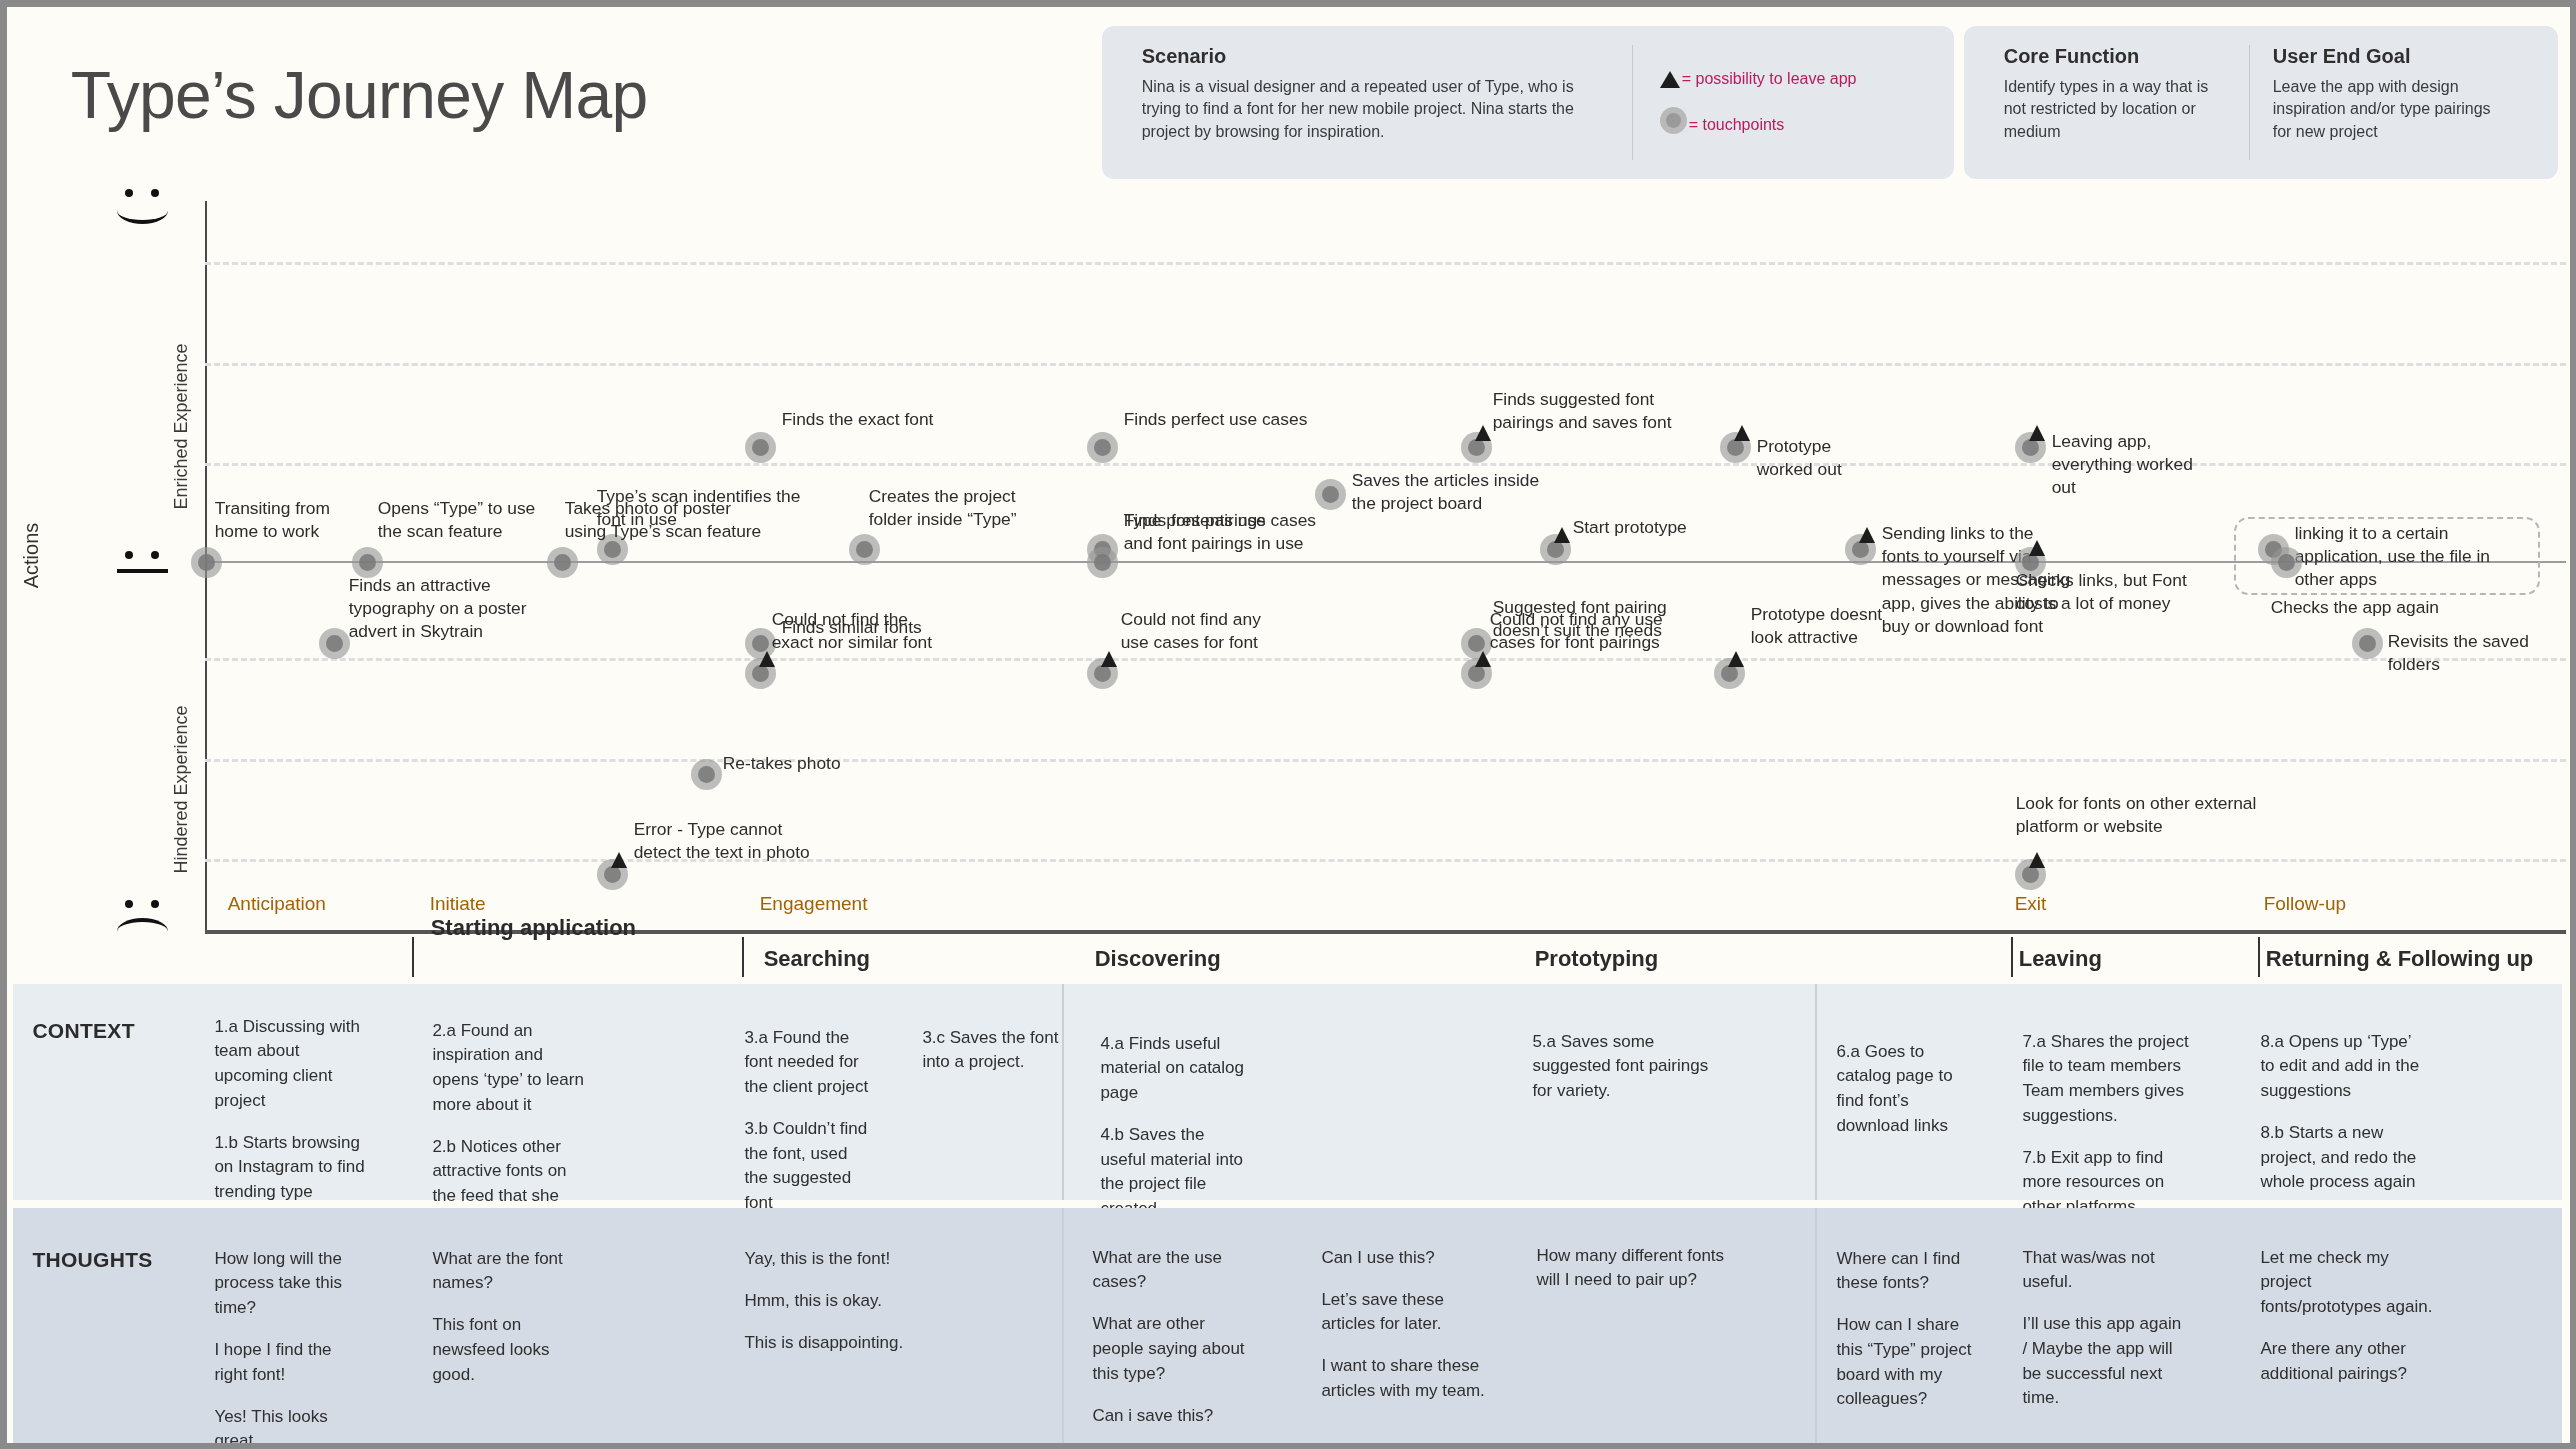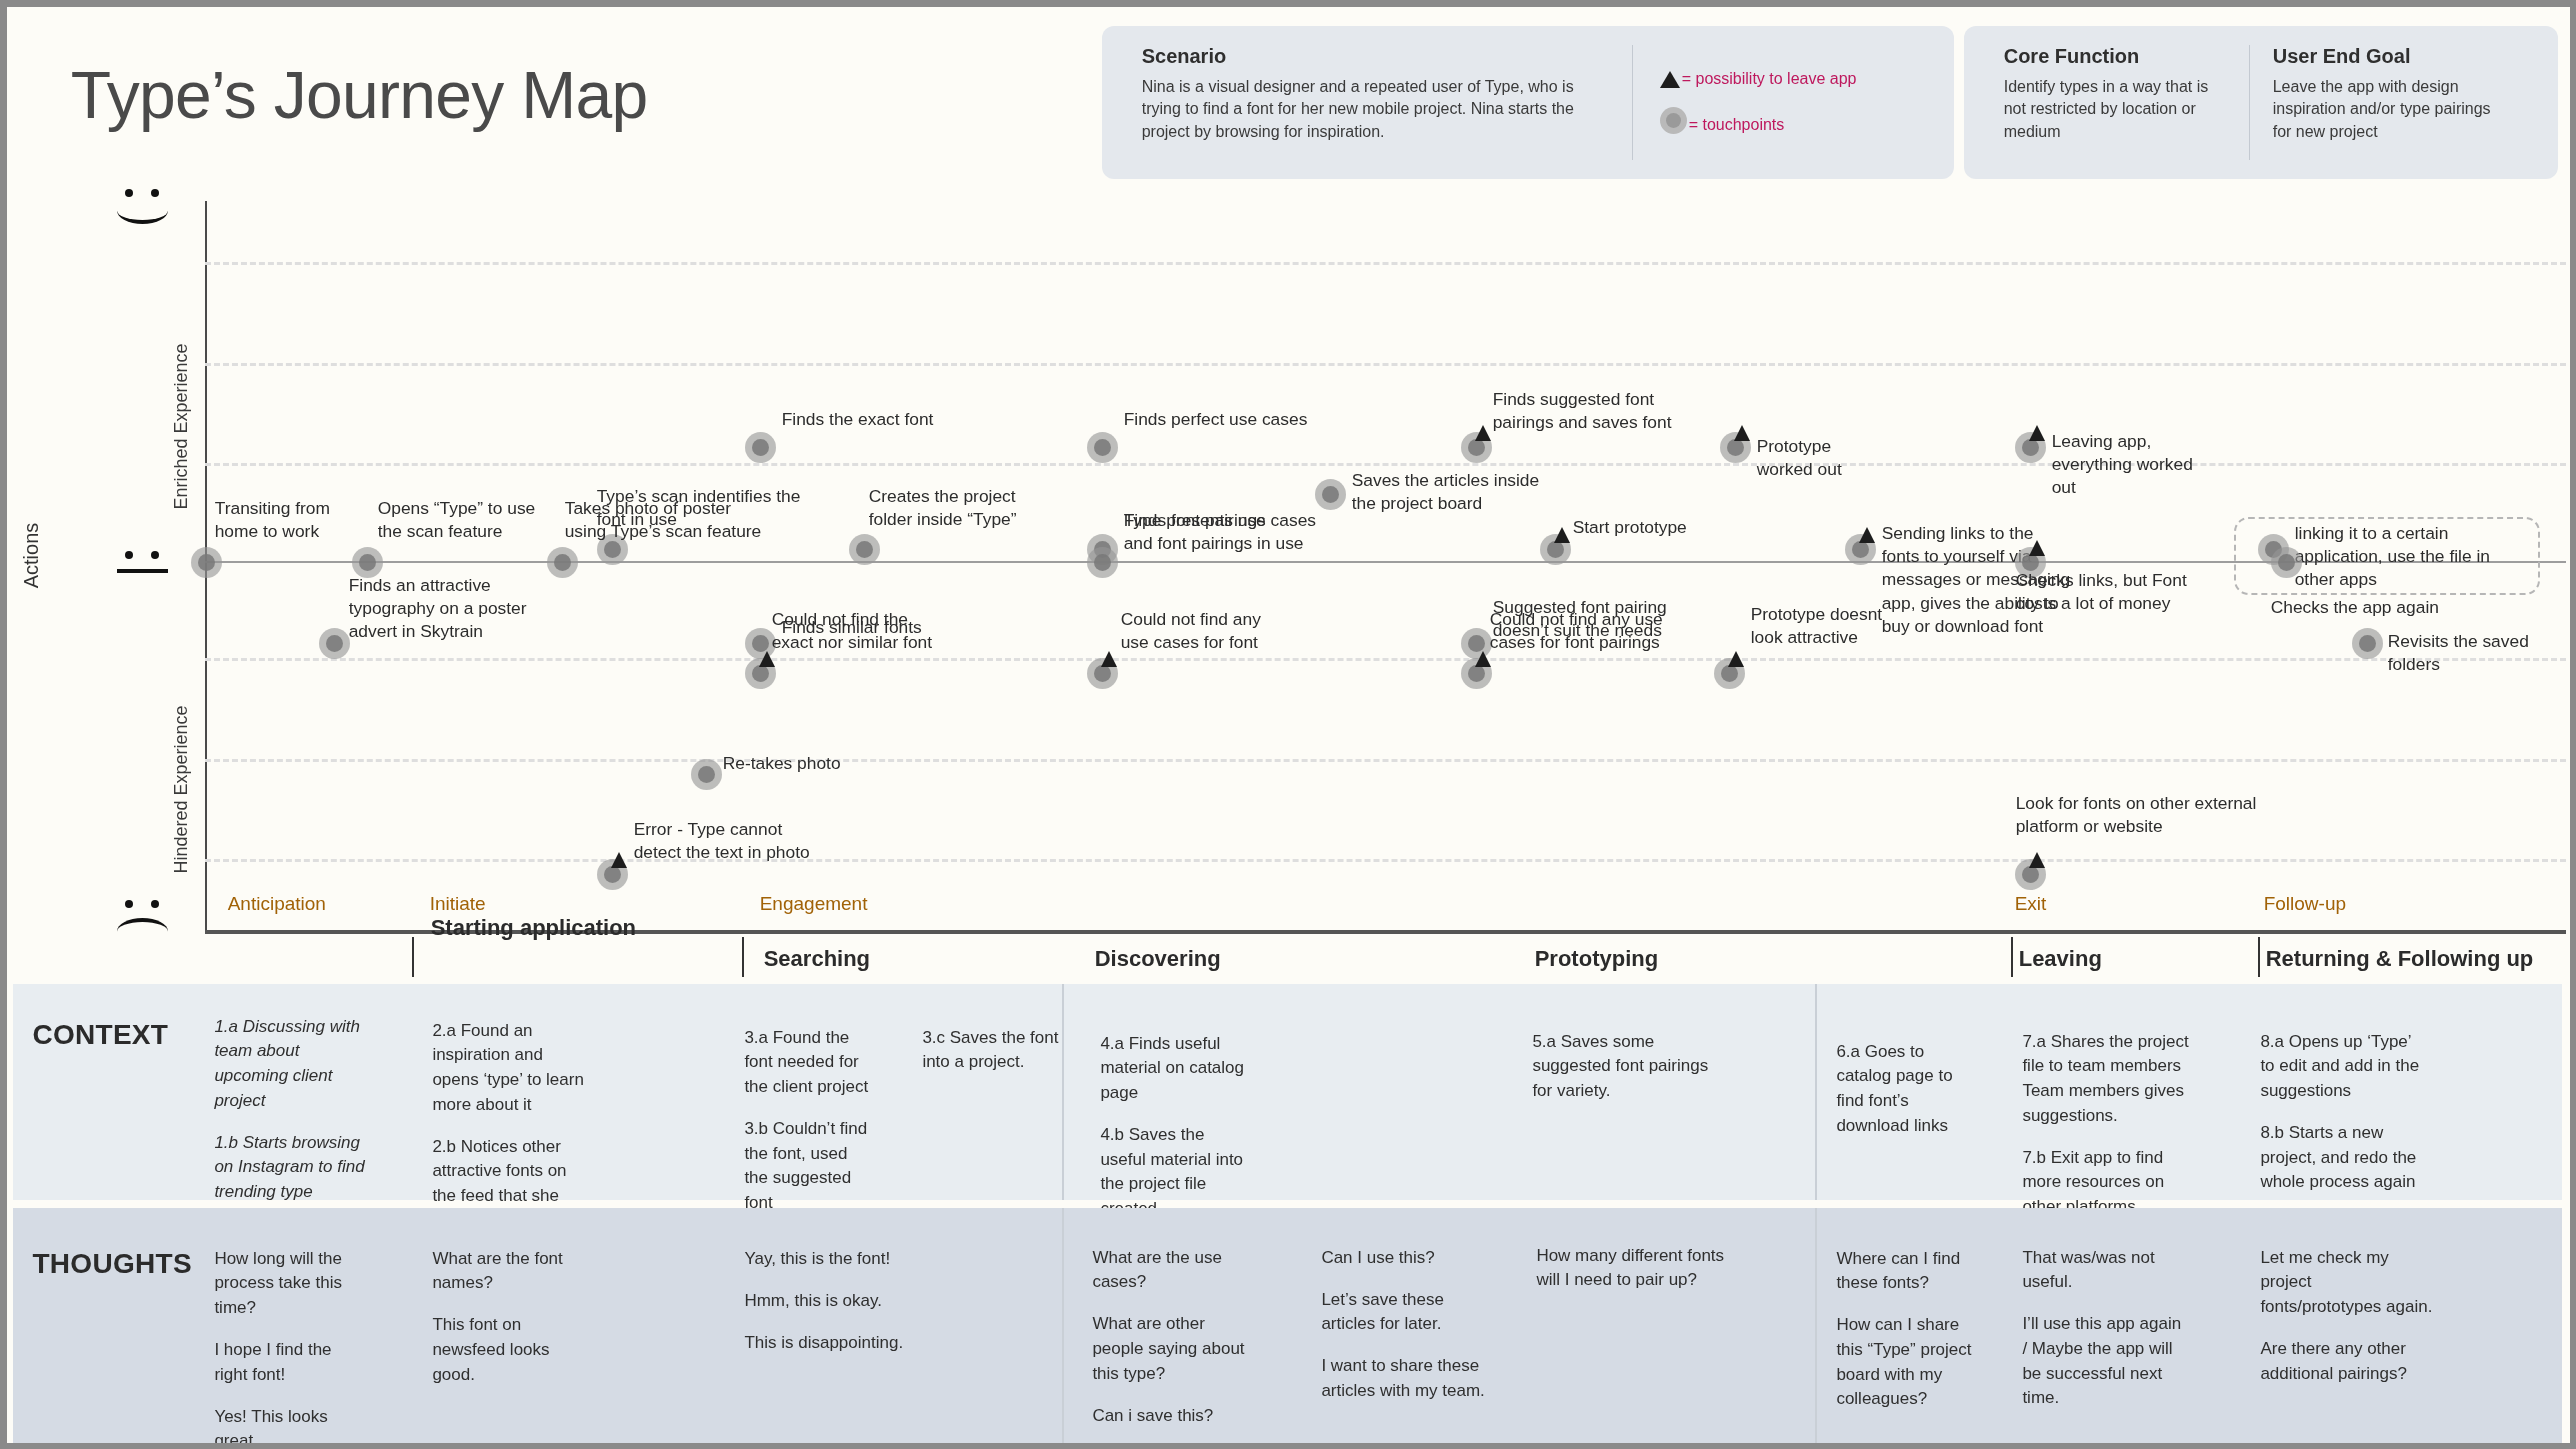--- a/index.html
+++ b/index.html
@@ -82,21 +82,21 @@
   .dashbox{position:absolute;border:2.7px dashed #b6b6b6;border-radius:14.8px;}
 
   .stage-caption{position:absolute;font-size:19px;color:#a16207;}
   .phase{position:absolute;font-size:22px;font-weight:700;color:#2b2b2b;white-space:nowrap;}
   .phase-div{position:absolute;width:2px;background:#333;}
 
   
   .band{position:absolute;left:6.7px;width:2549px;box-sizing:border-box;}
   #context-band{top:977px;height:216px;background:#e8edf1;}
   #thoughts-band{top:1201px;height:235px;background:#d5dbe4;}
-  .band-title{position:absolute;left:19px;font-size:28px;font-weight:700;color:#2b2b2b;letter-spacing:0.3px;}
+  .band-title{position:absolute;left:19px;font-size:21px;font-weight:700;color:#2b2b2b;letter-spacing:0.3px;}
   .band-cell{position:absolute;font-size:17px;line-height:1.45;color:#2f2f2f;}
   .band-cell p{margin:0 0 17.4px 0;}
   .band-cell p:last-child{margin-bottom:0;}
   .vrule{position:absolute;width:1.3px;background:#c9cfd6;}
 </style>
 </head>
 <body>
 
 <div class="canvas">
 
@@ -372,21 +372,21 @@
   <div class="phase" style="left:1088px;top:939px;">Discovering</div>
   <div class="phase" style="left:1528px;top:939px;">Prototyping</div>
   <div class="phase" style="left:2012px;top:939px;">Leaving</div>
   <div class="phase" style="left:2259px;top:939px;">Returning &amp; Following up</div>
 
   <div class="band" id="context-band">
     <div class="band-title" style="top:35px;">CONTEXT</div>
     <div class="vrule" style="left:1049px;top:0;height:216px;"></div>
     <div class="vrule" style="left:1802px;top:0;height:216px;"></div>
 
-    <div class="band-cell" id="ctx0" style="left:201px;top:31px;width:154px;font-style:italic;">
+    <div class="band-cell" id="ctx0" style="left:201px;top:31px;width:154px;">
         <p>1.a Discussing with team about upcoming client project</p>
         <p>1.b Starts browsing on Instagram to find trending type</p>
       </div>
     <div class="band-cell" id="ctx1" style="left:419px;top:35px;width:161px;">
         <p>2.a Found an inspiration and opens ‘type’ to learn more about it</p>
         <p>2.b Notices other attractive fonts on the feed that she could possibly use</p>
       </div>
     <div class="band-cell" id="ctx2" style="left:731px;top:42px;width:127px;">
         <p>3.a Found the font needed for the client project</p>
         <p>3.b Couldn’t find the font, used the suggested font</p>

